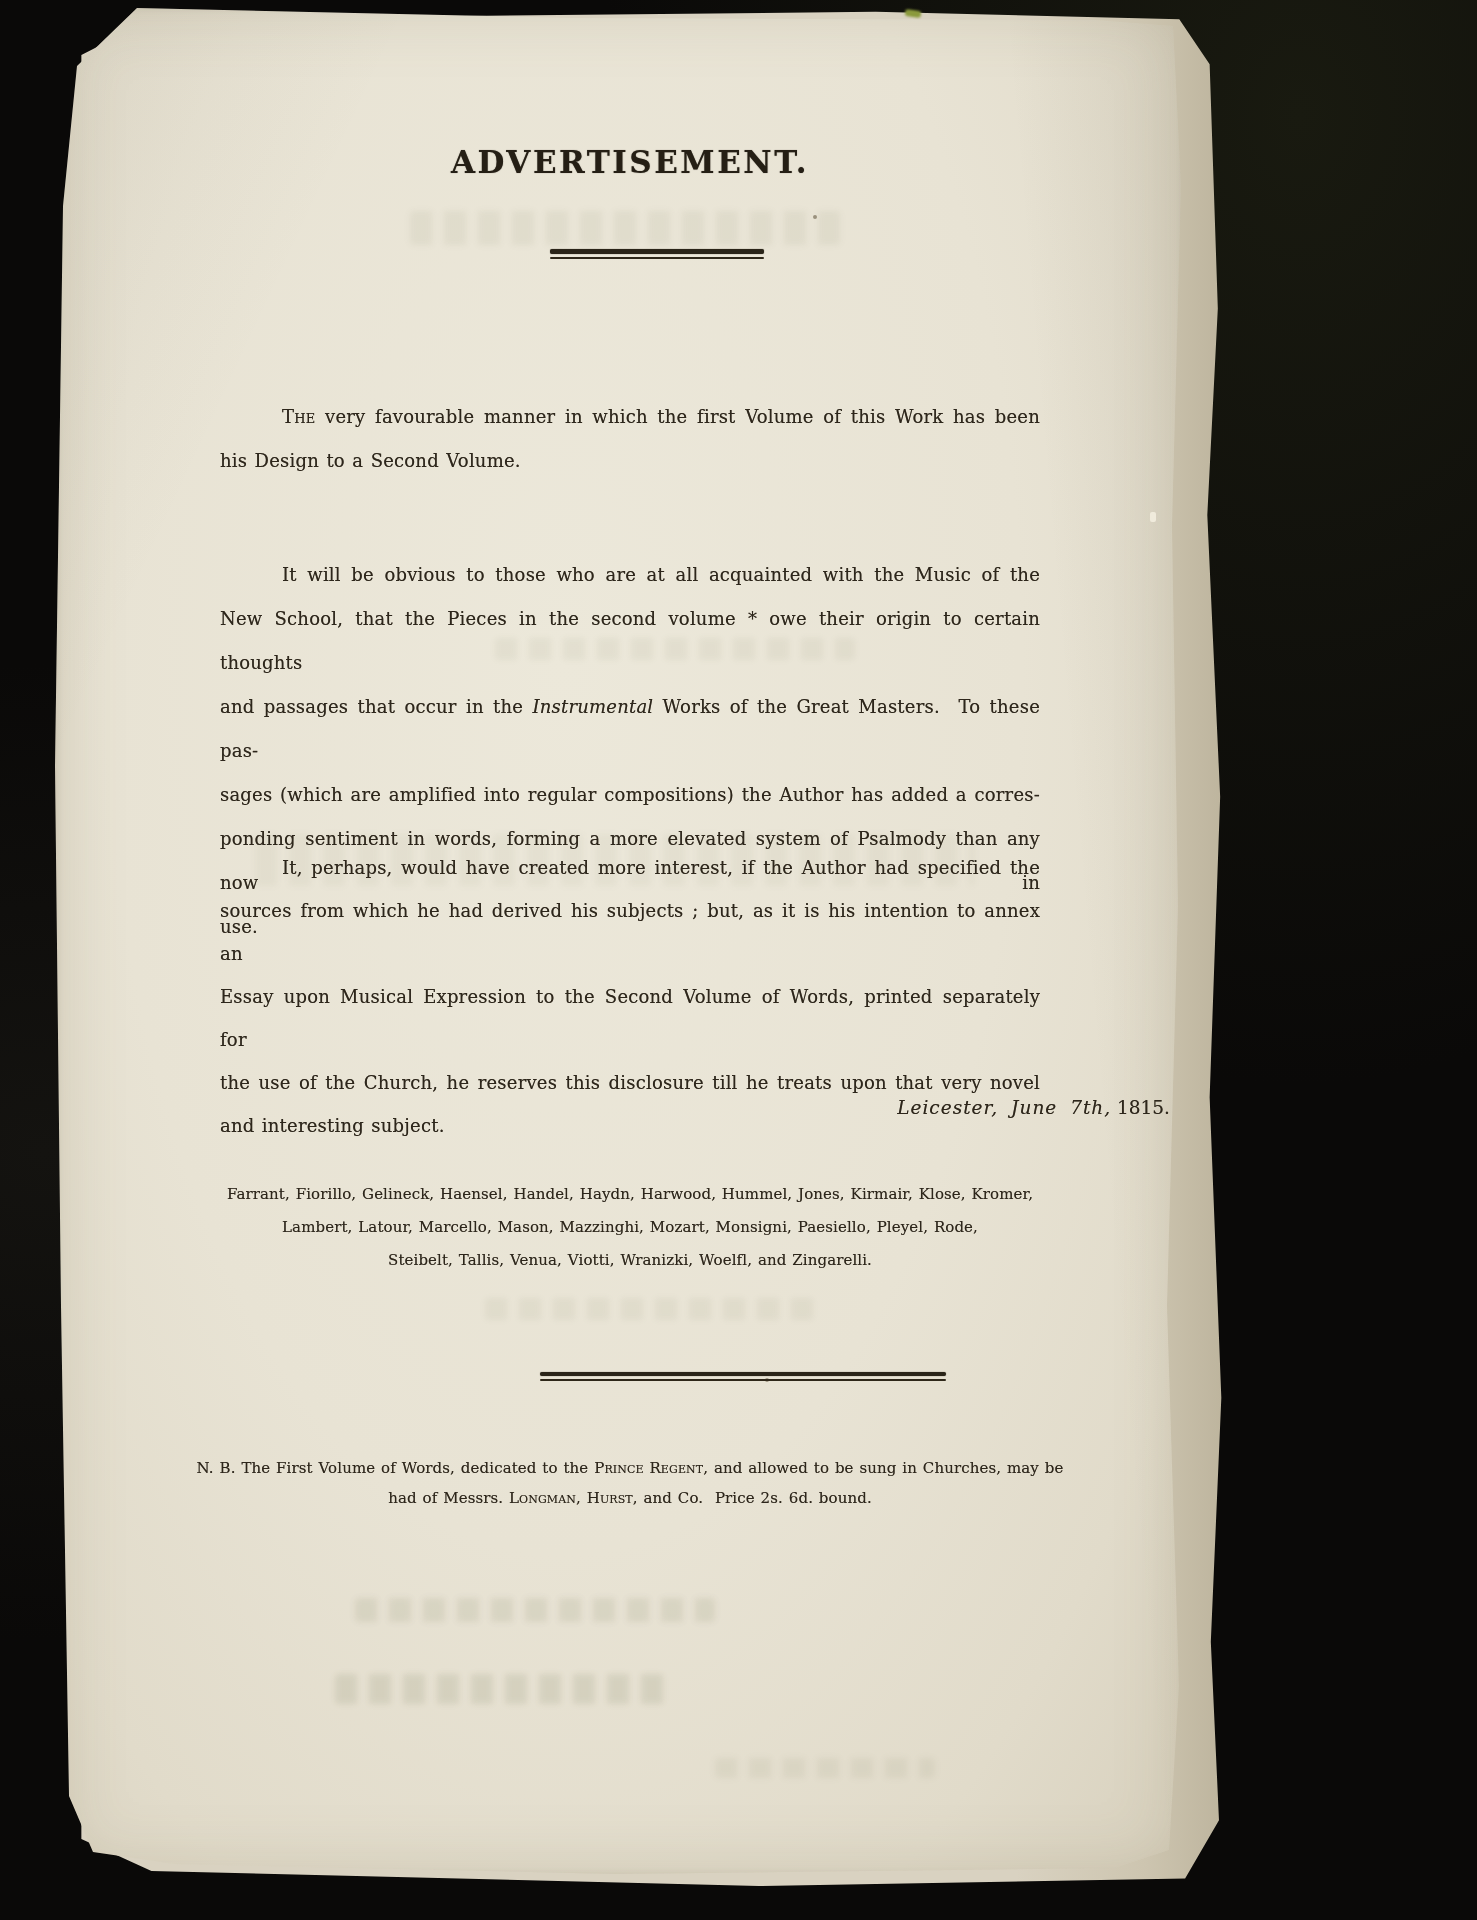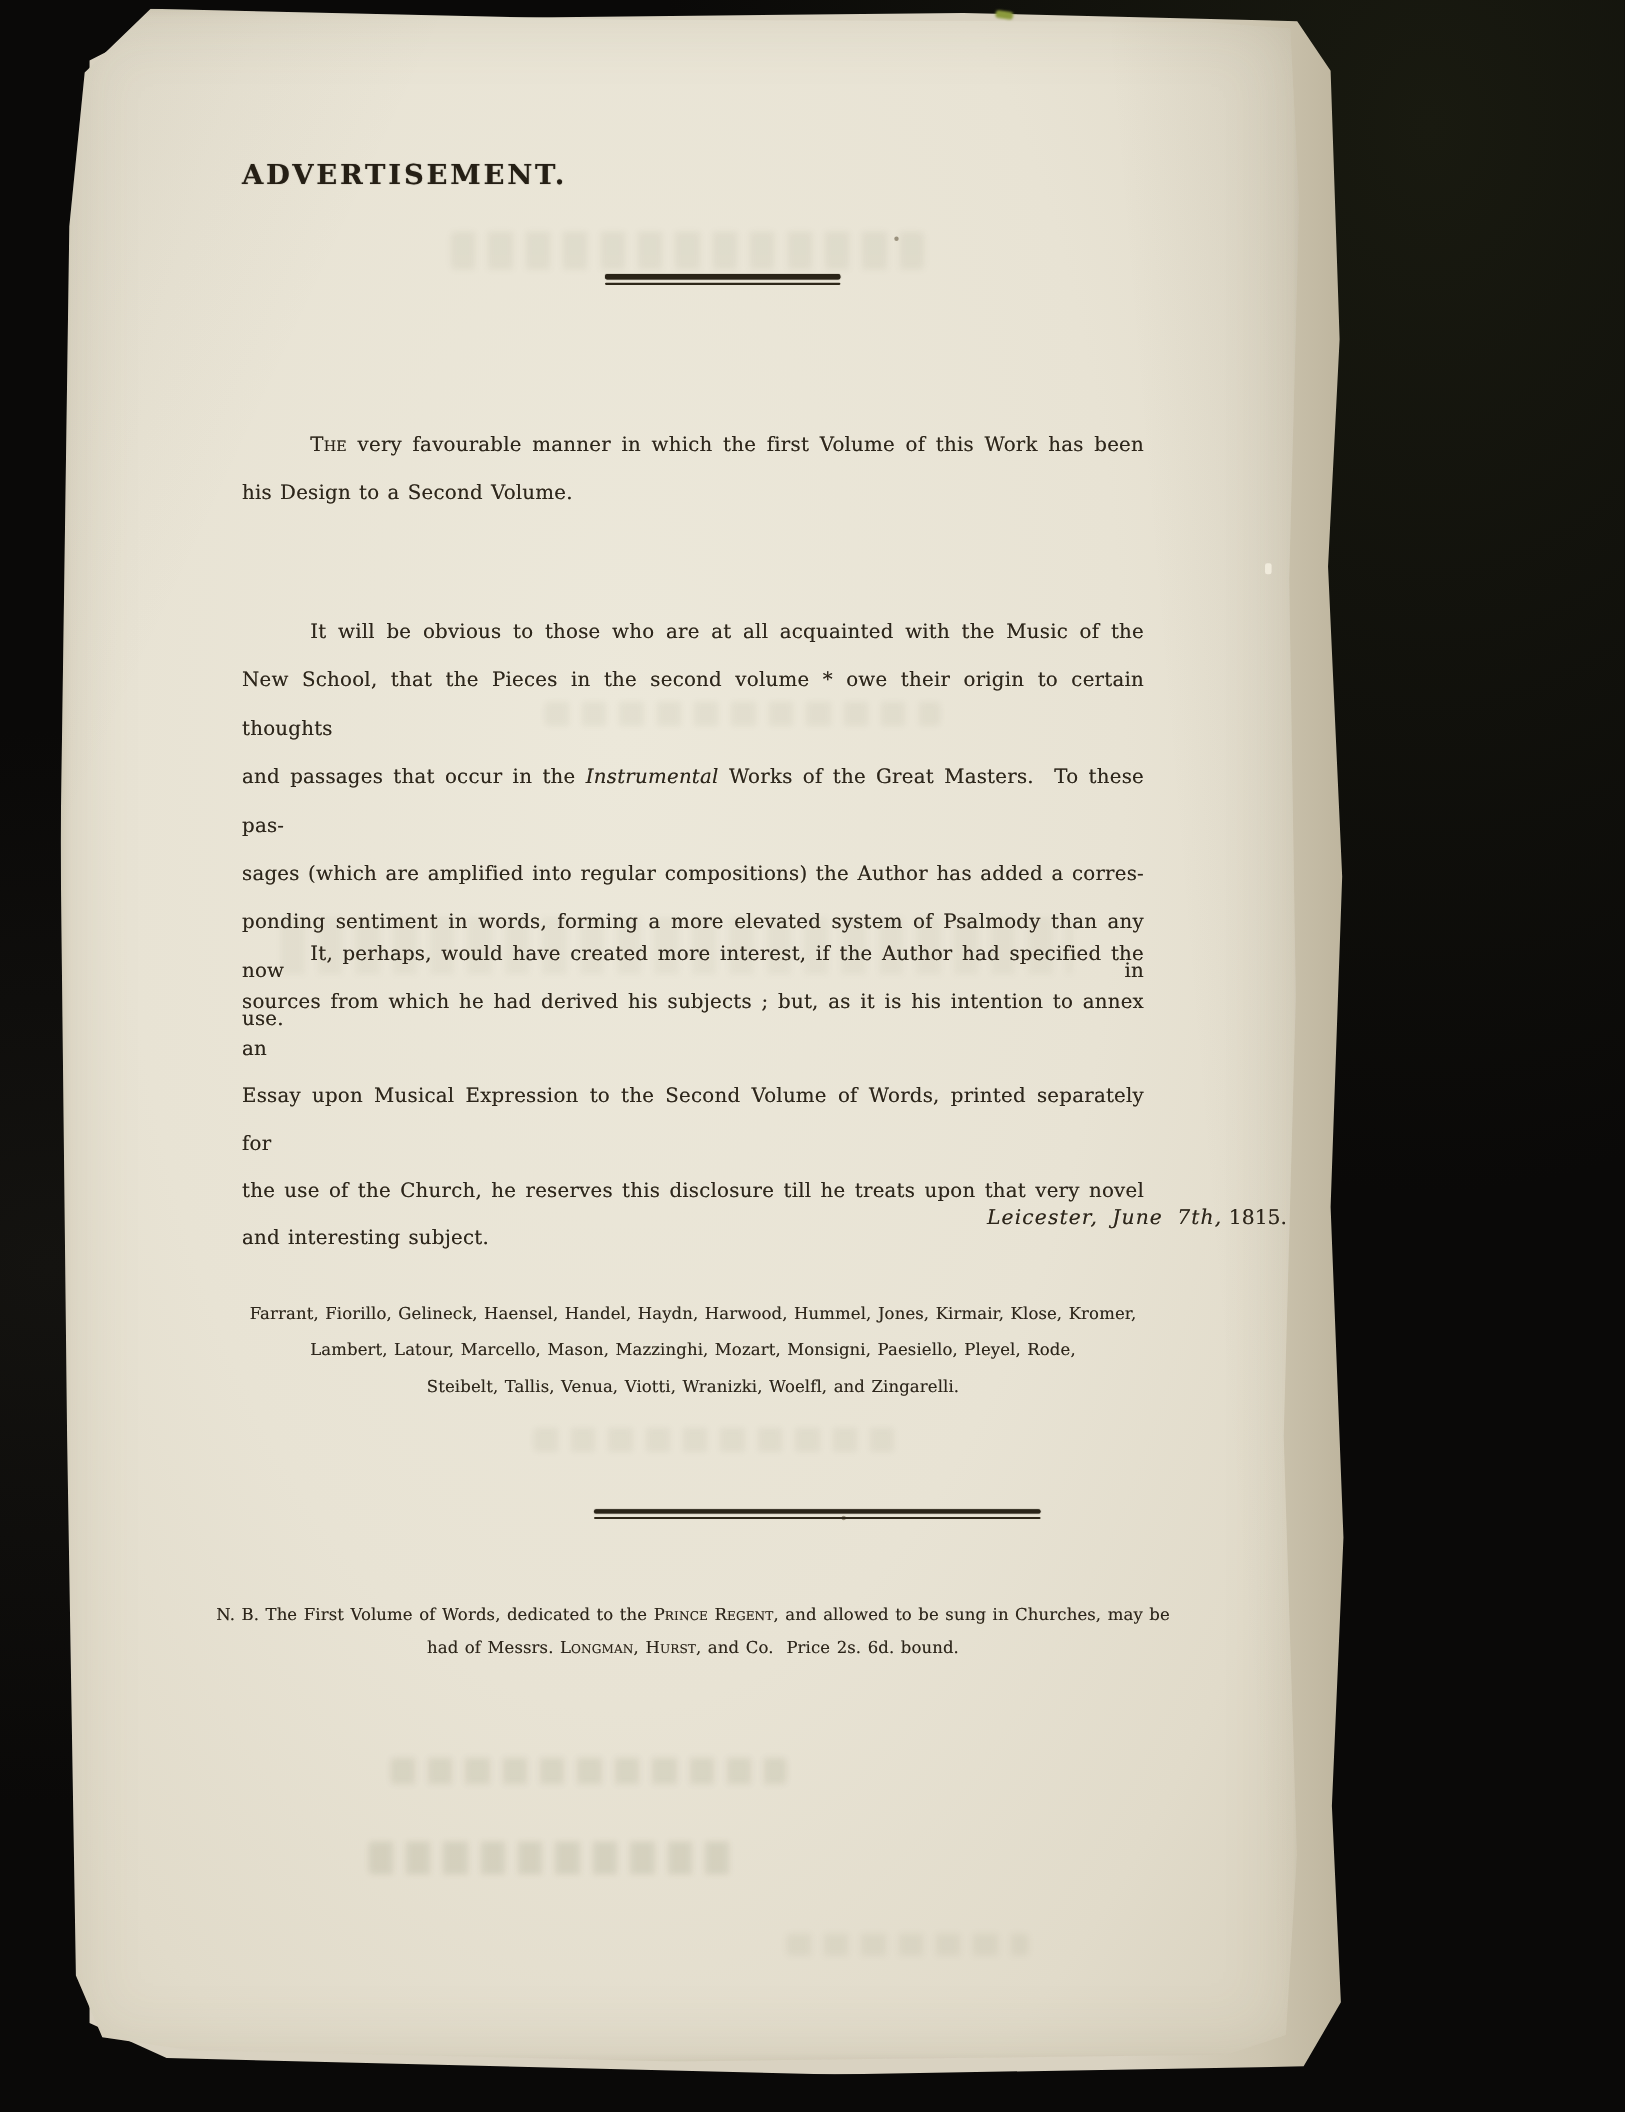--- a/index.html
+++ b/index.html
@@ -30,21 +30,21 @@
     clip-path:polygon(82px 2px, 520px 12px, 1040px 14px, 1118px 20px,
       1126px 180px, 1117px 520px, 1123px 900px, 1112px 1300px, 1124px 1680px,
       1114px 1844px, 1060px 1862px, 560px 1868px, 120px 1858px, 38px 1846px,
       14px 1790px, 6px 1300px, 0px 760px, 8px 200px, 22px 60px);
   }
 
   
   .content{position:absolute;left:165px;top:0;width:820px;height:1870px;color:#2d261b;}
   .content .blk{position:absolute;left:0;width:820px;}
   .doc-title{
-    top:138px;text-align:left;font-size:25px;font-weight:700;
+    top:138px;text-align:center;font-size:31px;font-weight:700;
     letter-spacing:2.5px;color:#251f15;
     text-shadow:0 0 1px rgba(37,31,21,0.55);
   }
   .double-rule{position:absolute;height:12px;}
   .double-rule .thick{height:5px;background:#2a2418;border-radius:2px;box-shadow:0 0 1px rgba(42,36,24,0.8);}
   .double-rule .thin{height:2px;background:#2e2719;margin-top:3px;border-radius:1px;}
   .rule-1{top:243px;left:330px;width:214px;}
   .rule-2{top:1366px;left:320px;width:406px;}
 
   .para{font-size:18px;letter-spacing:0.2px;word-spacing:1.5px;
@@ -106,21 +106,21 @@
 
   <div class="content">
 
     <div class="blk doc-title">ADVERTISEMENT.</div>
 
     <div class="double-rule rule-1">
       <div class="thick"></div>
       <div class="thin"></div>
     </div>
 
-    <div class="blk para lh44" style="top:377px">
+    <div class="blk para lh44" style="top:389px">
       <div class="jl indent"><span class="sc">The</span><span> very favourable manner in which the first Volume of this Work has been</span></div>
       <div class="jl-last">his Design to a Second Volume.</div>
     </div>
 
     <div class="blk para lh43" style="top:840px">
       <div class="jl indent">It, perhaps, would have created more interest, if the Author had specified the</div>
       <div class="jl">sources from which he had derived his subjects ; but, as it is his intention to annex an</div>
       <div class="jl">Essay upon Musical Expression to the Second Volume of Words, printed separately for</div>
       <div class="jl">the use of the Church, he reserves this disclosure till he treats upon that very novel</div>
       <div class="jl-last">and interesting subject.</div>

